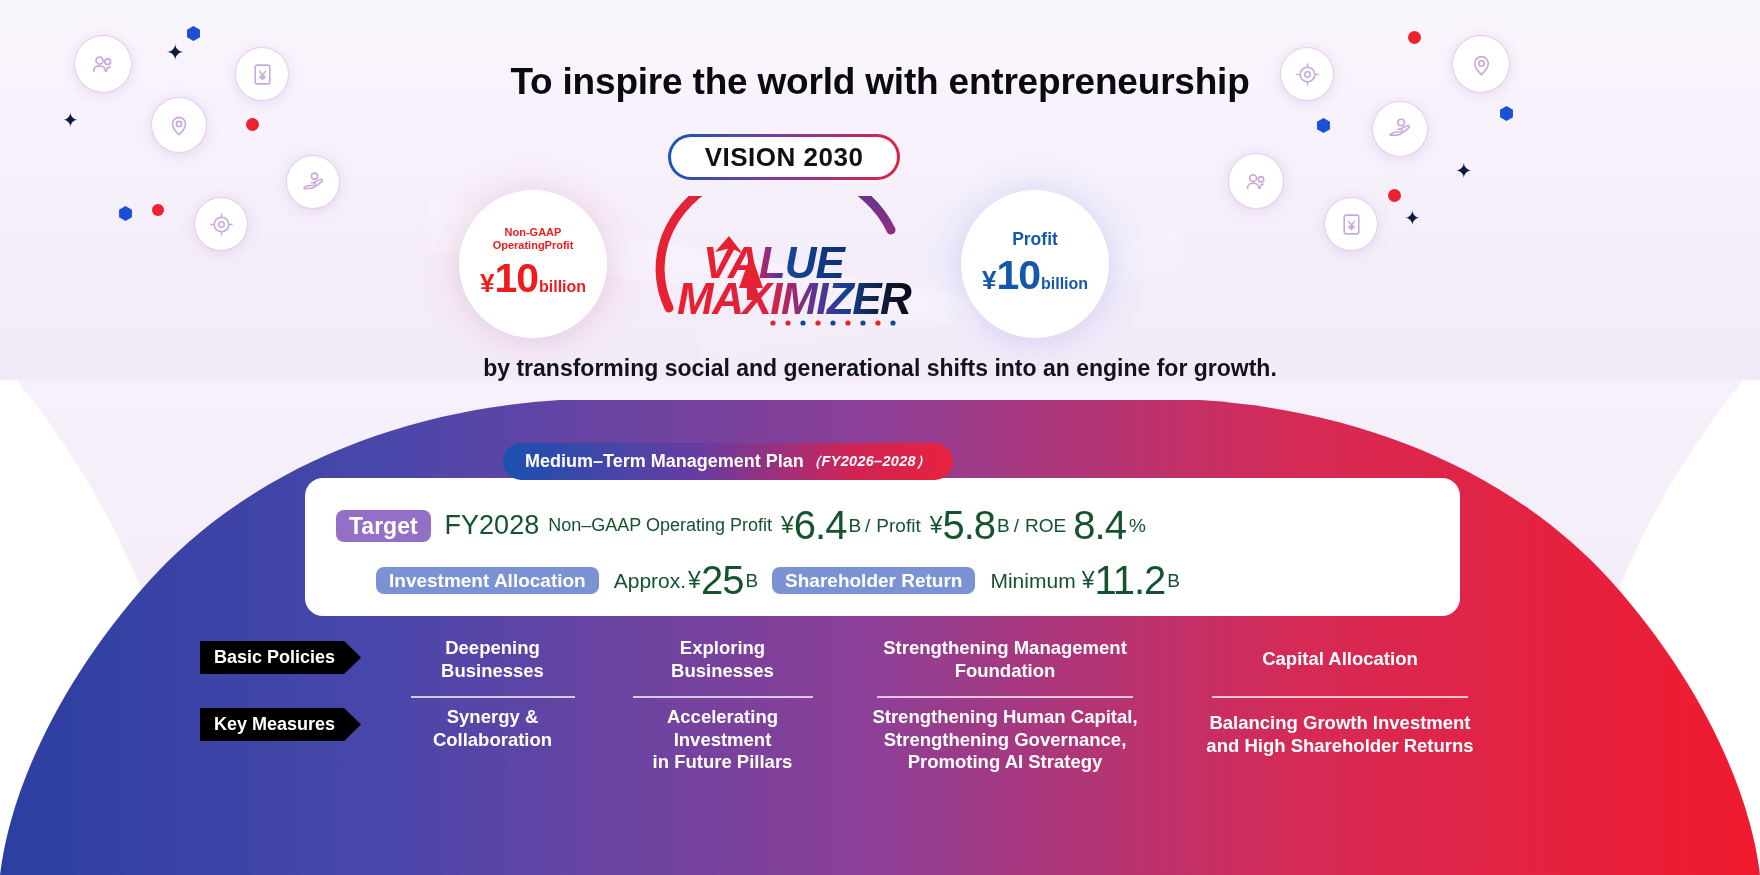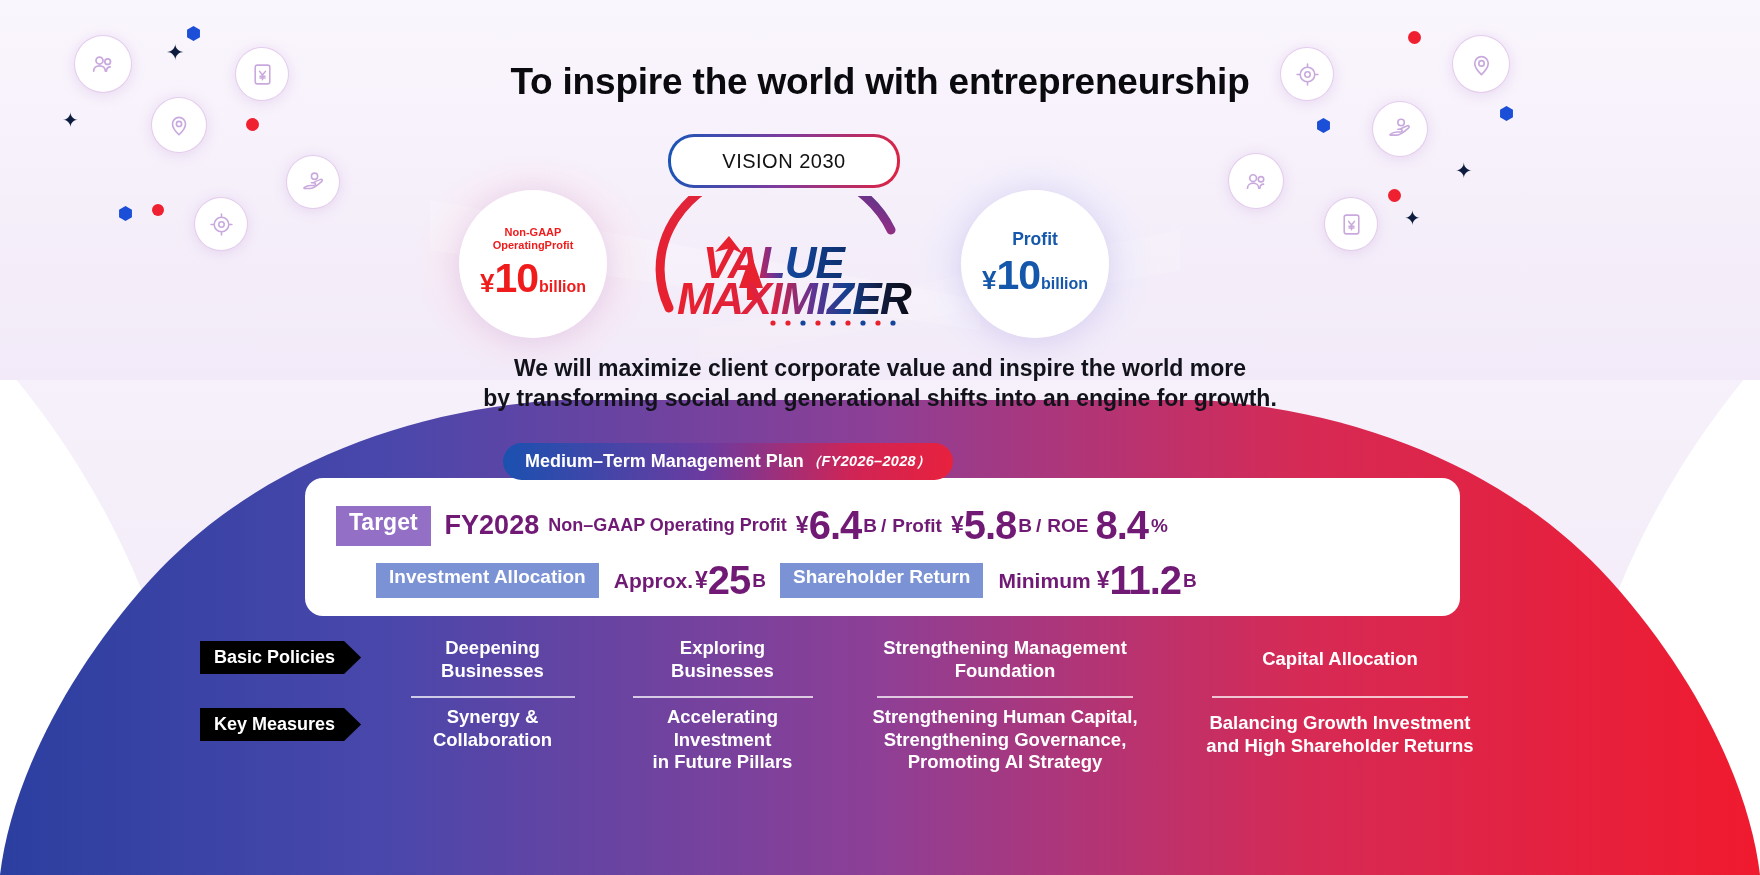--- a/index.html
+++ b/index.html
@@ -35,28 +35,28 @@
   .headline {
     position:absolute; left:0; right:0; top:61px;
     text-align:center;
     font-size:37px; font-weight:bold; letter-spacing:-.2px;
     color:#0b0b0f;
   }
 
   
   .vision-pill {
     position:absolute; left:668px; top:134px;
-    width:232px; height:54px;
+    width:232px; height:46px;
     border-radius:26px;
     background:
       linear-gradient(#fff,#fff) padding-box,
       linear-gradient(100deg,#1556b8 0%,#7c3c9e 48%,#e02240 100%) border-box;
     border:3px solid transparent;
     display:flex; align-items:center; justify-content:center;
-    font-size:20px; font-weight:normal; letter-spacing:.5px; color:#111;
+    font-size:26px; font-weight:bold; letter-spacing:.5px; color:#111;
   }
 
   
   .kpi {
     position:absolute; width:148px; height:148px; border-radius:50%;
     background:#fff;
     box-shadow:0 3px 26px rgba(160,120,200,.22);
     display:flex; flex-direction:column; align-items:center; justify-content:center;
     text-align:center;
   }
@@ -97,28 +97,28 @@
   }
   .plan-pill .t1 { font-size:18px; }
   .plan-pill .t2 { font-size:14.5px; letter-spacing:.3px;font-style:italic; }
 
   .row { position:absolute; display:flex; align-items:center; white-space:nowrap; }
   .row1 { left:336px; top:503px; }
   .row2 { left:376px; top:558px; }
 
   .tag {
     display:inline-flex; align-items:center; justify-content:center;
-    border-radius:0; color:#fff; font-weight:bold;
-    padding:3px 13px 10px;
+    border-radius:8px; color:#fff; font-weight:bold;
+    padding:3px 13px 2px;
   }
   .tag-target  { background:#9370c6; font-size:23px; }
   .tag-invest  { background:#7b92d4; font-size:19px; }
   .tag-return  { background:#7b92d4; font-size:19px; }
 
-  .kv { display:flex; align-items:baseline; color:#701a75; font-weight:bold; }
+  .kv { display:flex; align-items:baseline; color:#14532d; font-weight:normal; }
   .fy     { font-size:27px; margin-left:14px; }
   .lbl-sm { font-size:18px; margin-left:9px; }
   .yen-m  { font-size:23px; margin-left:9px; }
   .big    { font-size:40px; letter-spacing:-1px; }
   .sufB   { font-size:19px; margin-left:2px; }
   .slash  { font-size:19px; margin:0 2px 0 4px; }
   .word   { font-size:19px; margin-left:4px; }
   .pct    { font-size:19px; margin-left:3px; }
   .approx { font-size:21px; margin-left:15px; }
 
@@ -359,21 +359,20 @@
         <circle cx="178" cy="127" r="2.6" fill="#14459a"></circle>
         <circle cx="193" cy="127" r="2.6" fill="#e8212e"></circle>
         <circle cx="208" cy="127" r="2.6" fill="#14459a"></circle>
         <circle cx="223" cy="127" r="2.6" fill="#e8212e"></circle>
         <circle cx="238" cy="127" r="2.6" fill="#14459a"></circle>
       </g>
     </svg>
   </div>
 
   <div class="subcopy">
-    <div>We will maximize client corporate value and inspire the world more</div>
     <div>by transforming social and generational shifts into an engine for growth.</div>
   </div>
 
   <div class="card"></div>
 
   <div class="plan-pill">
     <span class="t1">Medium–Term Management Plan</span>
     <span class="t2">（FY2026–2028）</span>
   </div>
 

